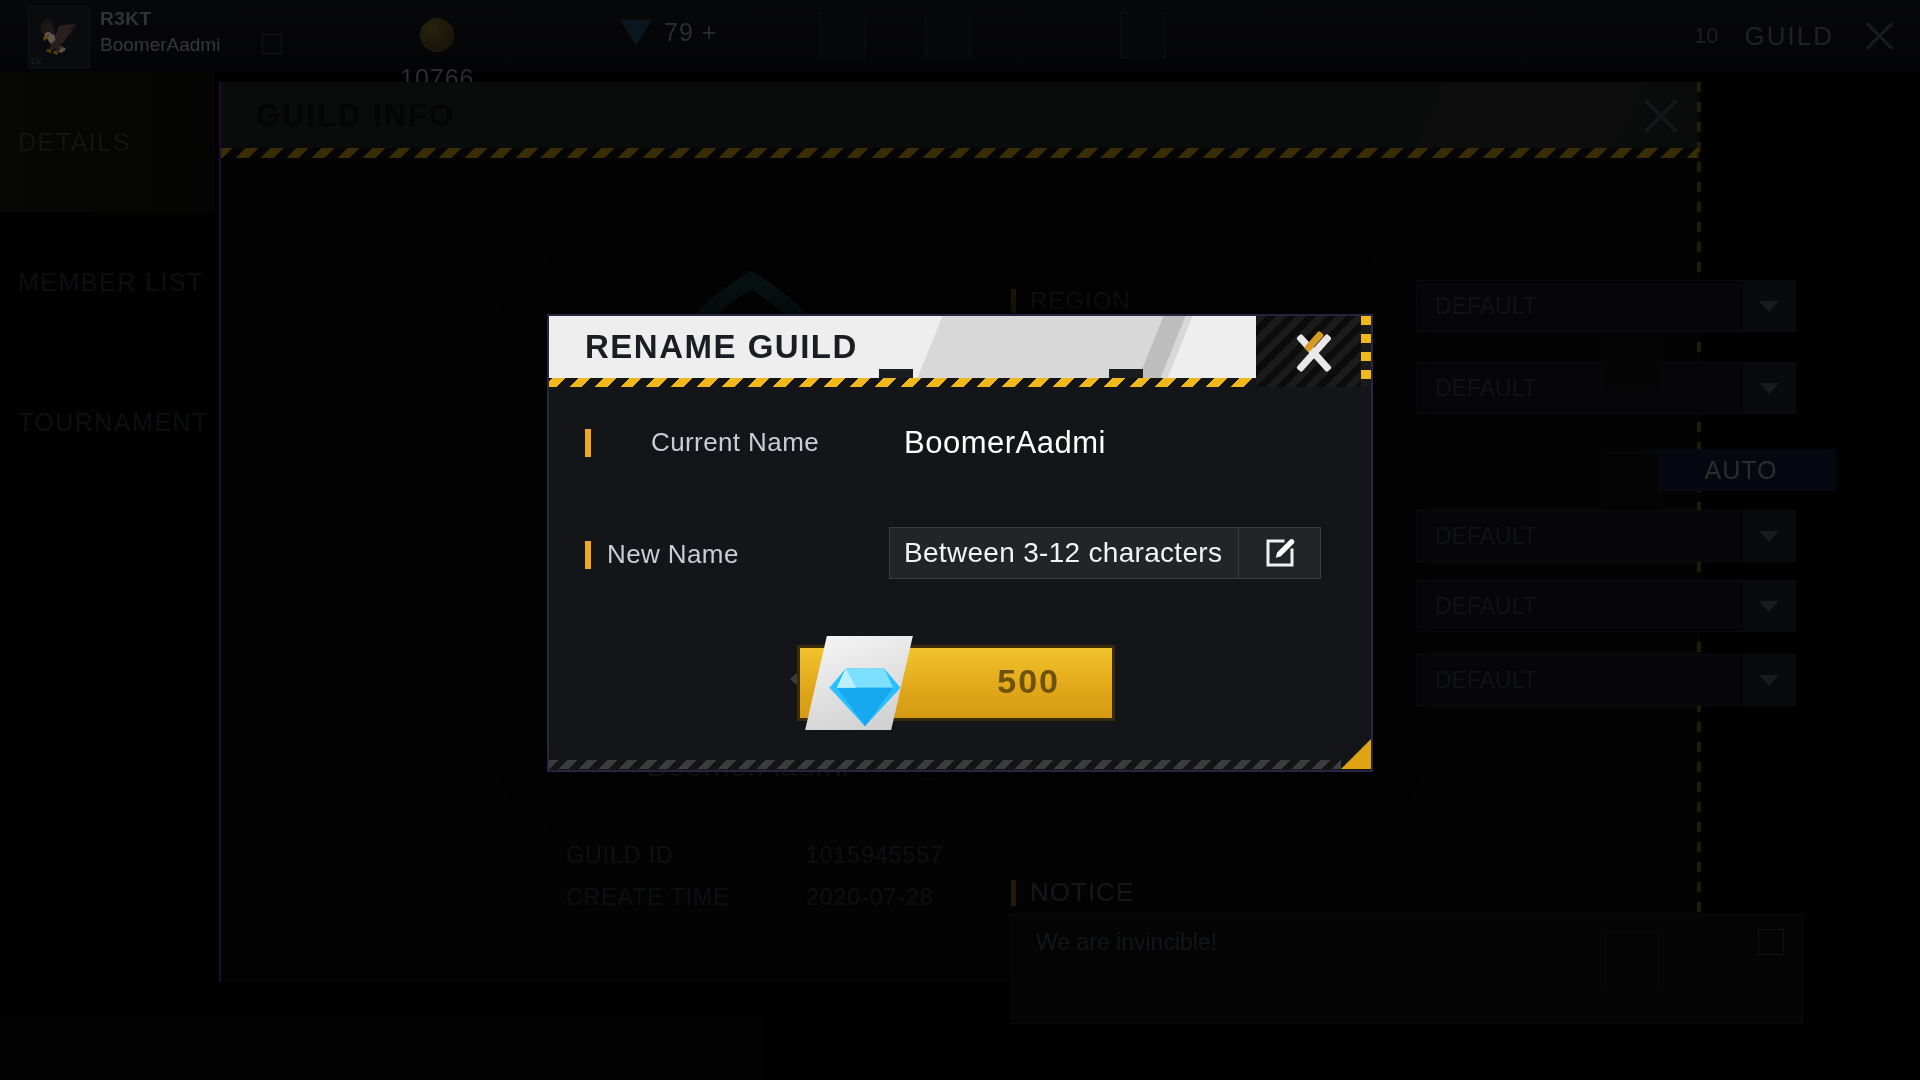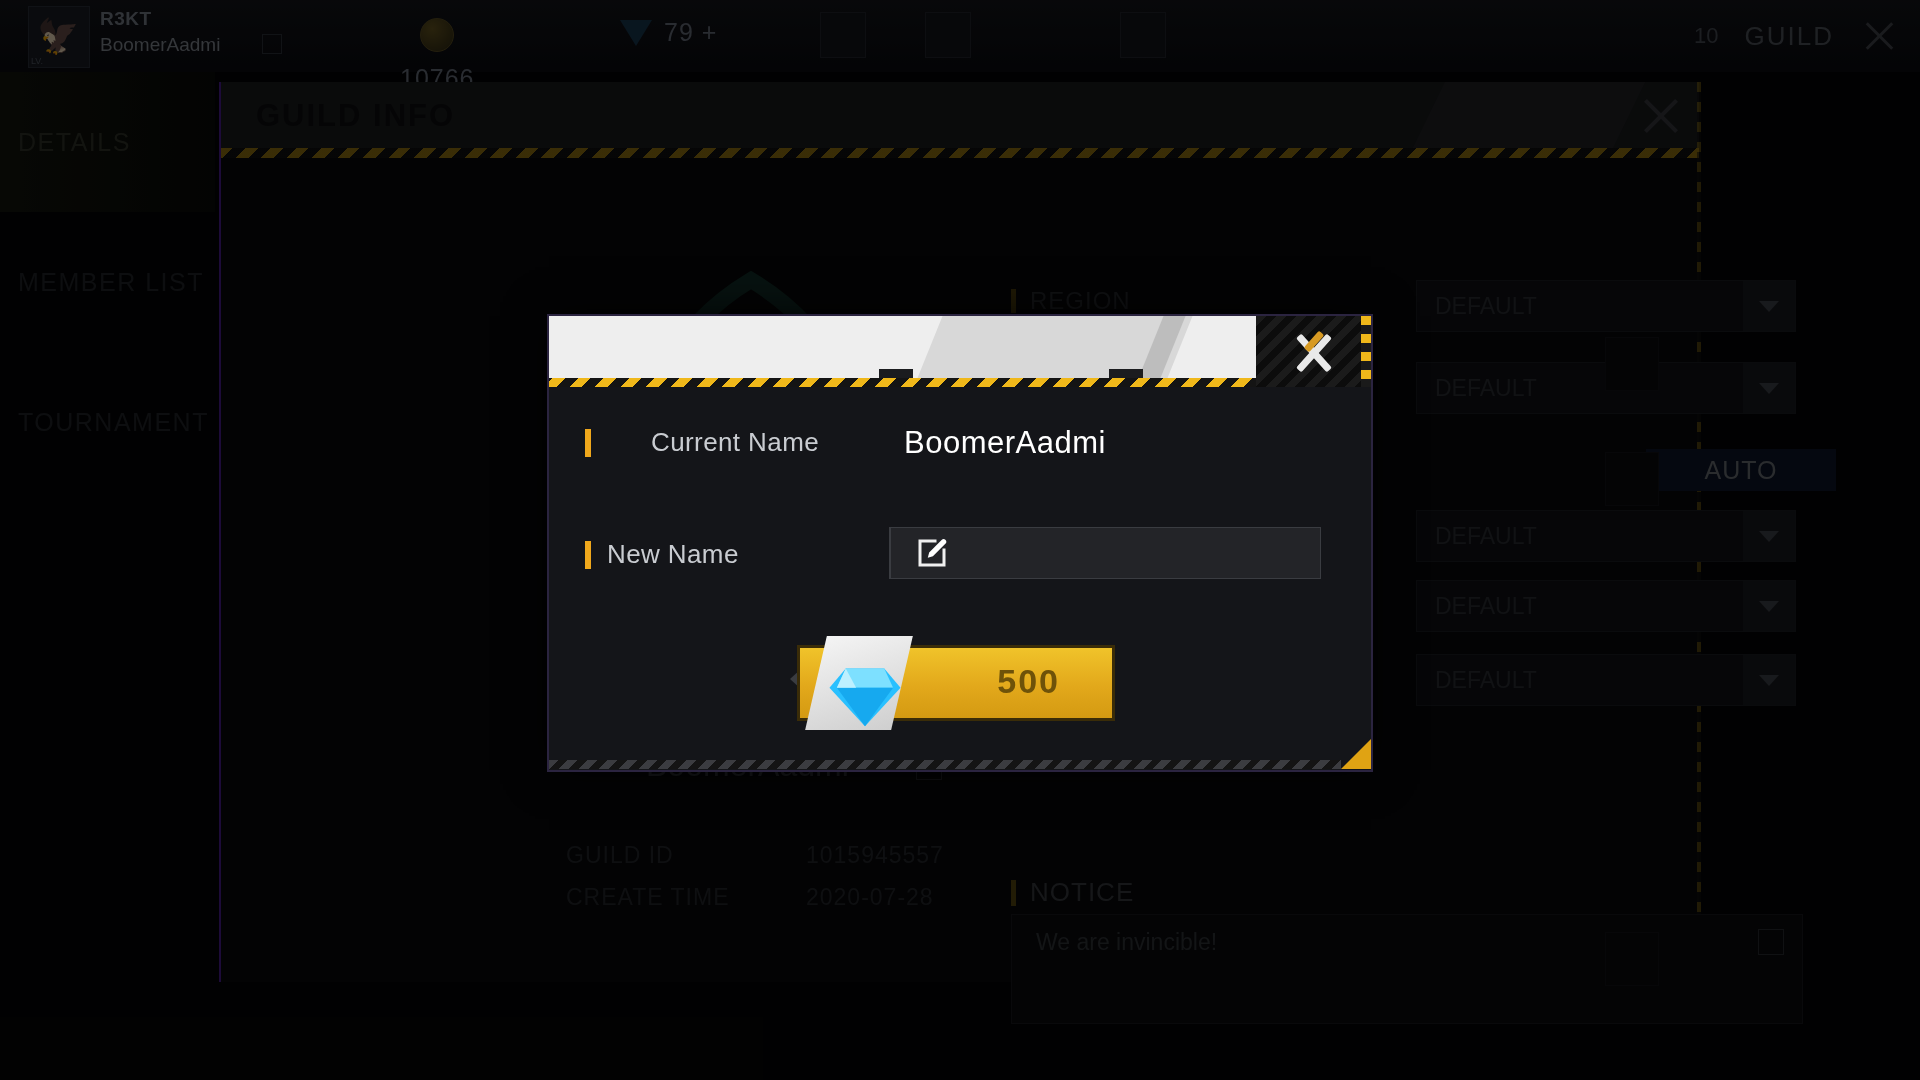--- a/index.html
+++ b/index.html
@@ -305,20 +305,21 @@
     <div id="scrim"></div>
   </div>
 
   <div id="modal">
 
     <div class="modal-head">
       <div class="shape1"></div>
       <div class="shape2"></div>
       <div class="nub1"></div>
       <div class="nub2"></div>
+      <div class="title">RENAME GUILD</div>
     </div>
     <div class="modal-haz"></div>
 
     <div class="modal-close">
       <div class="bar b1"></div>
       <div class="bar b2"></div>
       <div class="bar b3"></div>
       <div class="edge"></div>
     </div>
 
@@ -329,20 +330,21 @@
         <span class="lbl">Current Name</span>
       </div>
       <div class="cur-val">BoomerAadmi</div>
 
       <div class="row" style="left:36px; top:152px;">
         <span class="tick"></span>
         <span class="lbl">New Name</span>
       </div>
 
       <div class="nn-field">
+        <div class="ph">Between 3-12 characters</div>
         <div class="pencil">
           <svg width="36" height="36" viewBox="0 0 24 24">
             <path d="M3 3 h12 v2 H5 v14 h14 v-10 h2 v12 H3 Z" fill="#f0f0f0"></path>
             <path d="M20.9 3.1 a2 2 0 0 1 0 2.8 L12.6 14.2 l-3.4 .9 .9-3.4 8.3-8.3 a2 2 0 0 1 2.5-.3 Z" fill="#ffffff"></path>
           </svg>
         </div>
       </div>
 
       <div class="modal-haz-bot"></div>
       <div class="modal-corner"></div>

